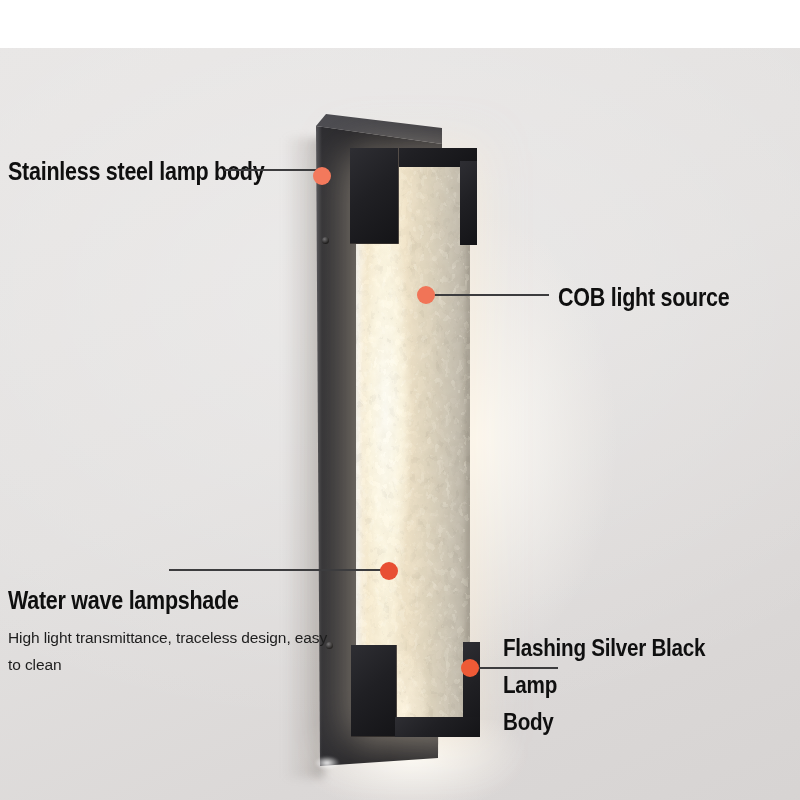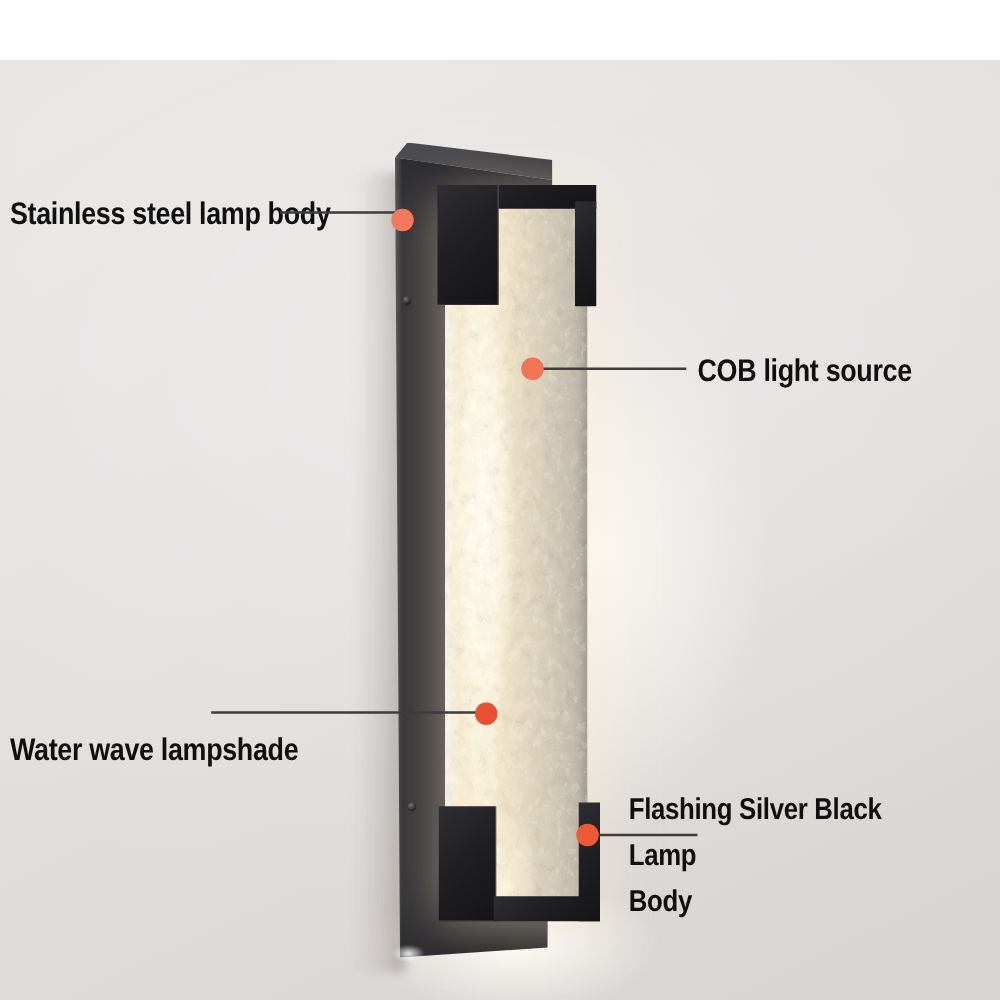--- a/index.html
+++ b/index.html
@@ -135,20 +135,22 @@
 
   <div class="callout-label label-1">Stainless steel lamp body</div>
   <div class="callout-line line-1"></div>
   <div class="callout-dot dot-1" style="background-color: rgb(243, 121, 92);"></div>
 
   <div class="callout-label label-2">COB light source</div>
   <div class="callout-line line-2"></div>
   <div class="callout-dot dot-2" style="background-color: rgb(241, 116, 87);"></div>
 
   <div class="callout-label label-3">Water wave lampshade</div>
+  <div class="callout-sub sub-3">High light transmittance, traceless design, easy
+to clean</div>
   <div class="callout-line line-3"></div>
   <div class="callout-dot dot-3" style="background-color: rgb(232, 79, 51);"></div>
 
   <div class="callout-label label-4">Flashing Silver Black Lamp
 Body</div>
   <div class="callout-line line-4"></div>
   <div class="callout-dot dot-4" style="background-color: rgb(238, 90, 54);"></div>
 
 </div>
 

